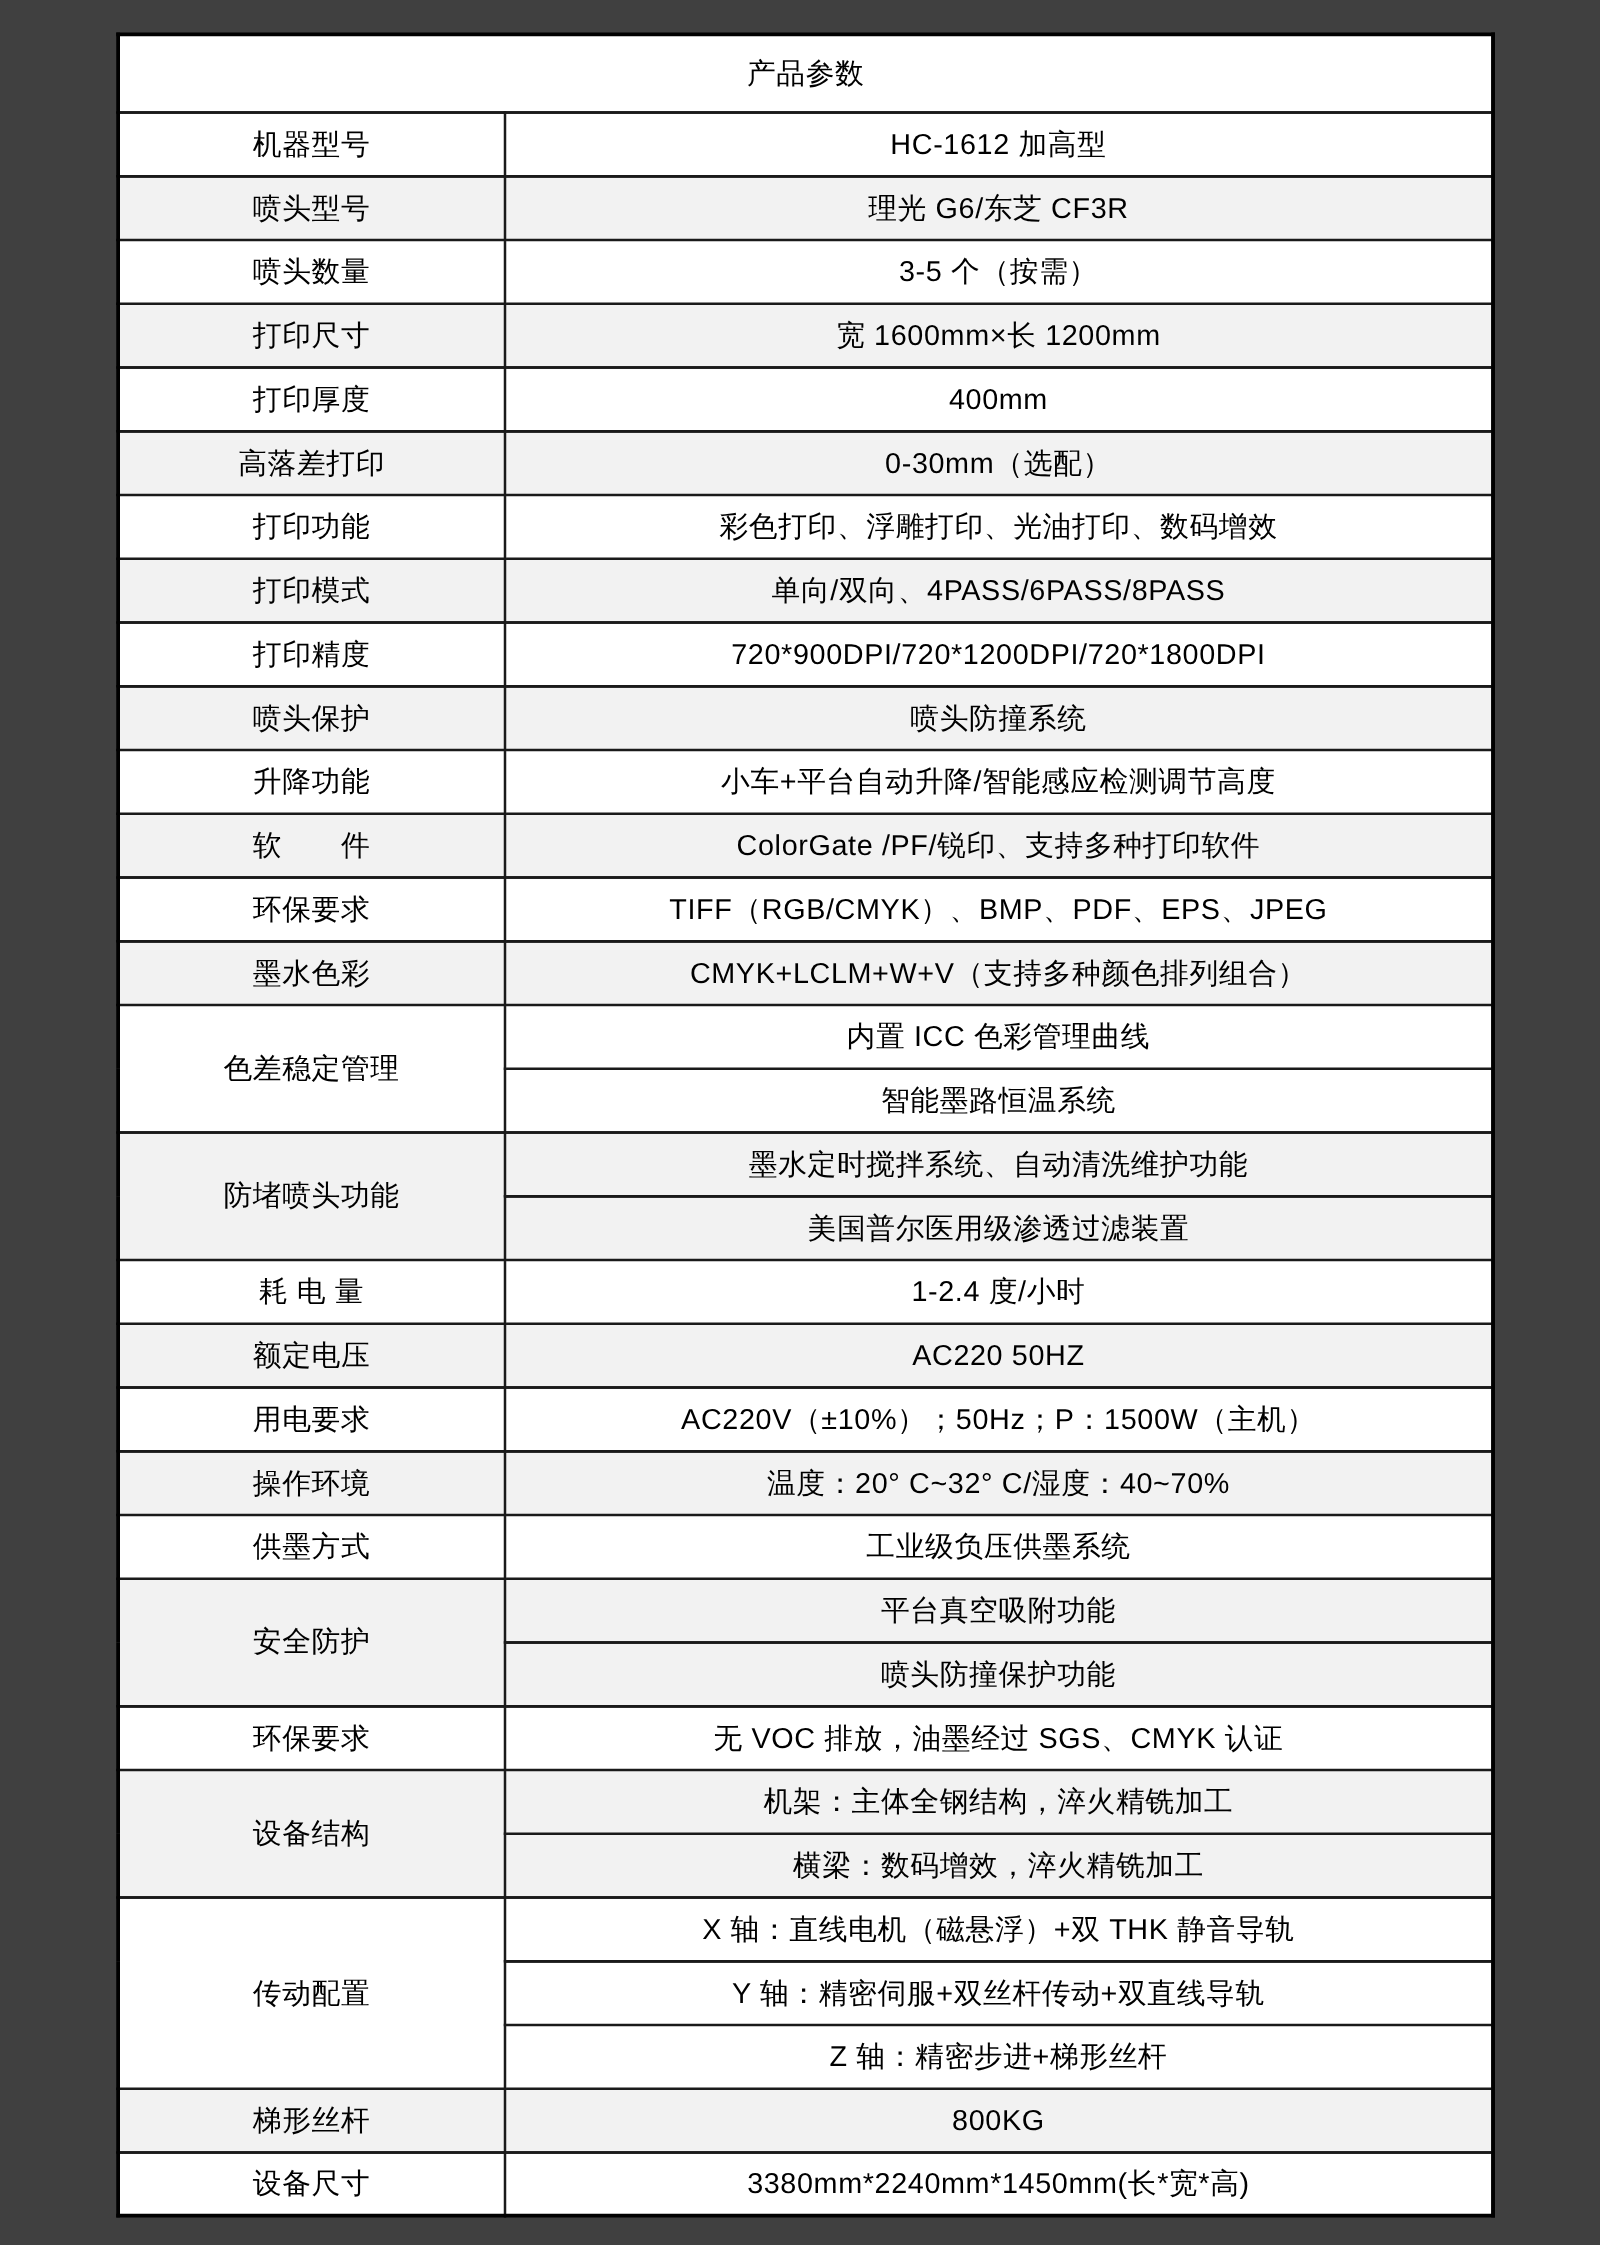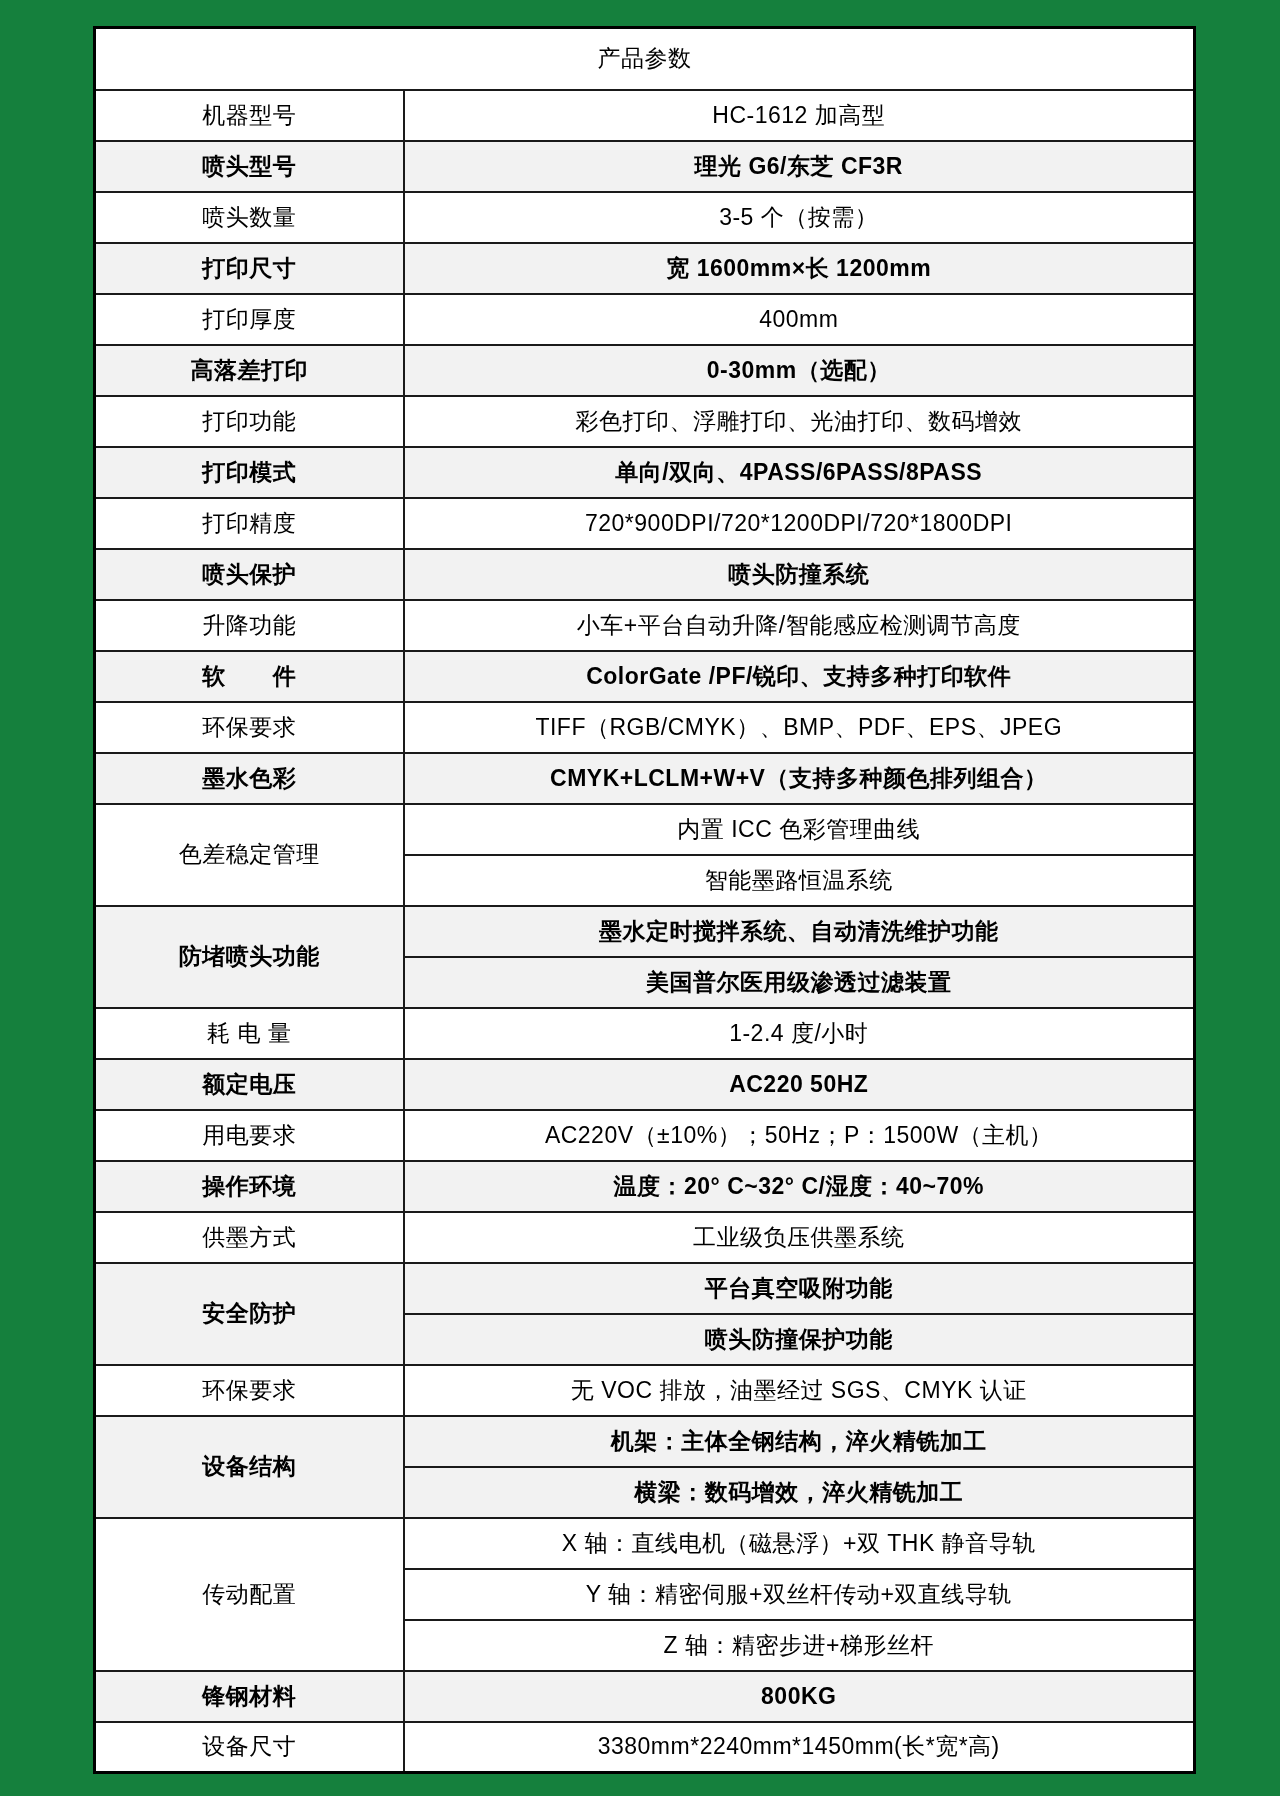--- a/index.html
+++ b/index.html
@@ -8,21 +8,21 @@
     background: #ffffff;
     width: 1280px;
     height: 1796px;
     font-family: "Liberation Sans", sans-serif;
     color: #000000;
   }
   .page {
     position: relative;
     width: 1280px;
     height: 1796px;
-    background: #15803d;
+    background: #404040;
     overflow: hidden;
   }
   table.spec {
     position: absolute;
     left: 93px;
     top: 26px;
     width: 1100px;
     border-collapse: collapse;
     table-layout: fixed;
     border: 3px solid #000000;
@@ -35,21 +35,21 @@
     line-height: 1.25;
     padding: 2px 6px;
     letter-spacing: 0.5px;
     background: #ffffff;
     overflow: hidden;
     white-space: nowrap;
   }
   tr.hr { height: 62px; }
   tr.r  { height: 51px; }
   td.title-cell { font-size: 24px; }
-  tr.g td { background: #f2f2f2; font-weight: bold; }
+  tr.g td { background: #f2f2f2; }
   
   td.thin-b { border-bottom: 1px solid #3d3d3d; }
   td.thin-t { border-top: 1px solid #3d3d3d; }
   col.c-label { width: 309px; }
   col.c-value { width: 791px; }
 </style>
 </head>
 <body>
 
 <div class="page">
@@ -201,21 +201,21 @@
       <td class="thin-b">X 轴：直线电机（磁悬浮）+双 THK 静音导轨</td>
     </tr>
     <tr class="r">
       <td class="thin-t thin-b">Y 轴：精密伺服+双丝杆传动+双直线导轨</td>
     </tr>
     <tr class="r">
       <td class="thin-t">Z 轴：精密步进+梯形丝杆</td>
     </tr>
 
     <tr class="r g">
-      <td>锋钢材料</td>
+      <td>梯形丝杆</td>
       <td>800KG</td>
     </tr>
 
     <tr class="r">
       <td>设备尺寸</td>
       <td>3380mm*2240mm*1450mm(长*宽*高)</td>
     </tr>
 
   </tbody>
     </table>

